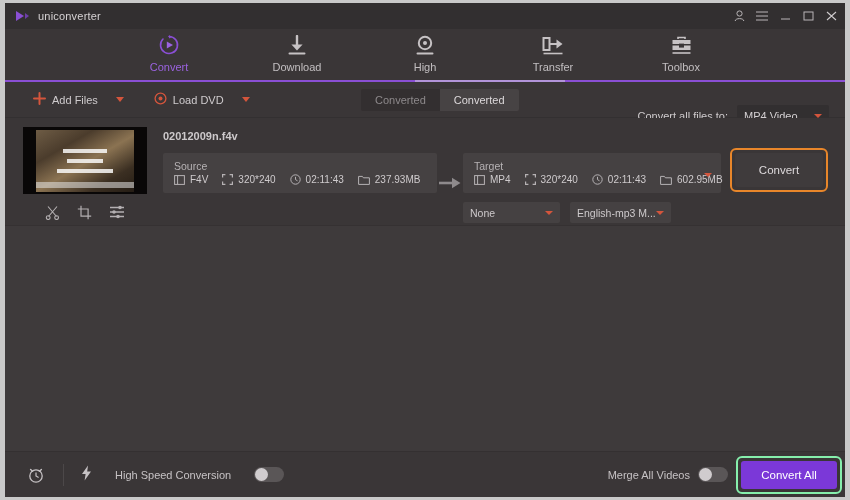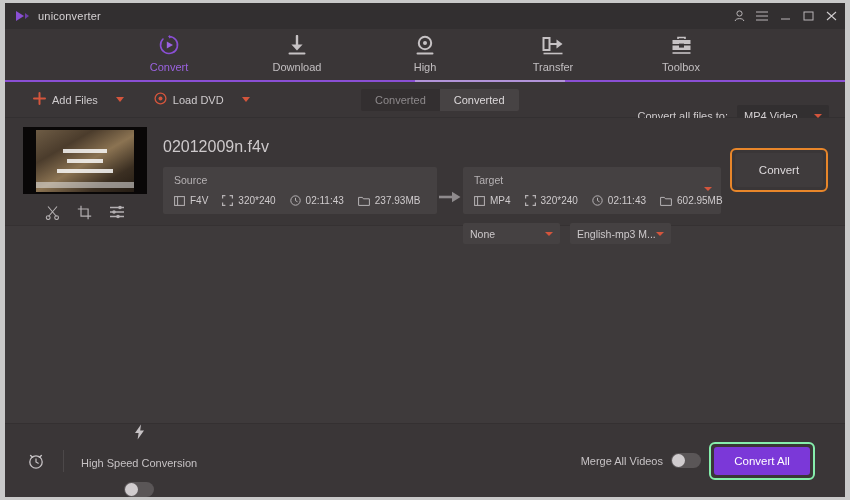--- a/index.html
+++ b/index.html
@@ -117,25 +117,25 @@
   .tl { height: 4px; background: rgba(255,255,255,.82); }
   .tl1 { width: 44px; } .tl2 { width: 36px; } .tl3 { width: 56px; }
   .thumb-tools {
     width: 124px; height: 24px; background: #3a3637;
     display: flex; align-items: center; justify-content: space-around;
     padding: 0 14px; margin-top: 6px;
   }
   .tool-ico { cursor: default; display: flex; }
 
   .fileinfo { flex: 1 1 auto; padding-left: 16px; }
-  .filename { font-size: 16px; color: #cdc9cb; margin-top: 11px; margin-bottom: 11px; }
+  .filename { font-size: 11px; color: #cdc9cb; margin-top: 3px; margin-bottom: 11px; font-weight: bold; }
   .cards { display: flex; align-items: flex-start; }
   .card {
     background: #454142; border-radius: 2px; padding: 7px 11px 8px 11px;
-    display: flex; flex-direction: column; gap: 9px; position: relative;
+    display: flex; flex-direction: column; gap: 2px; position: relative;
   }
   .card-src { width: 274px; }
   .card-tgt { width: 258px; }
   .card-title { font-size: 10.5px; color: #b6b2b4; }
   .meta-row { display: flex; align-items: flex-start; gap: 14px; }
   .meta { display: flex; align-items: center; gap: 5px; font-size: 10px; color: #cfcbcd; }
   .arrow { width: 26px; display: flex; align-items: center; justify-content: center; padding-top: 24px; }
   .tgt-caret { position: absolute; right: 9px; top: 20px; }
 
   .subselects { display: flex; gap: 10px; margin-top: 9px; margin-left: 300px; }
@@ -161,31 +161,31 @@
   }
 
   
   .footer {
     flex: 0 0 46px; background: #3a3637;
     display: flex; align-items: center; position: relative;
     border-top: 1px solid #343031;
   }
   .f-alarm { margin-left: 22px; display: flex; }
   .f-div { width: 1px; height: 22px; background: #4c4849; margin-left: 18px; }
-  .f-hs { display: flex; align-items: center; gap: 13px; margin-left: 17px; flex-direction: column; }
+  .f-hs { display: flex; align-items: center; gap: 23px; margin-left: 17px; }
   .f-label { font-size: 11px; color: #c6c2c4; }
   .toggle {
     width: 30px; height: 15px; border-radius: 8px; background: #5a5657;
     position: relative; cursor: default;
   }
   .toggle .knob {
     position: absolute; width: 13px; height: 13px; border-radius: 50%;
     background: #d0ccce; top: 1px; left: 1px;
   }
-  .f-right { position: absolute; right: 30px; display: flex; align-items: center; gap: 8px; }
+  .f-right { position: absolute; right: 3px; display: flex; align-items: center; gap: 8px; }
   .convall-wrap {
     border: 2px solid #86efac; border-radius: 6px; padding: 3px;
   }
   .convall-btn {
     width: 96px; height: 28px; background: #7b38d8; border-radius: 3px;
     display: flex; align-items: center; justify-content: center;
     font-size: 11.5px; color: #ffffff; cursor: default;
   }
 </style>
 </head>

